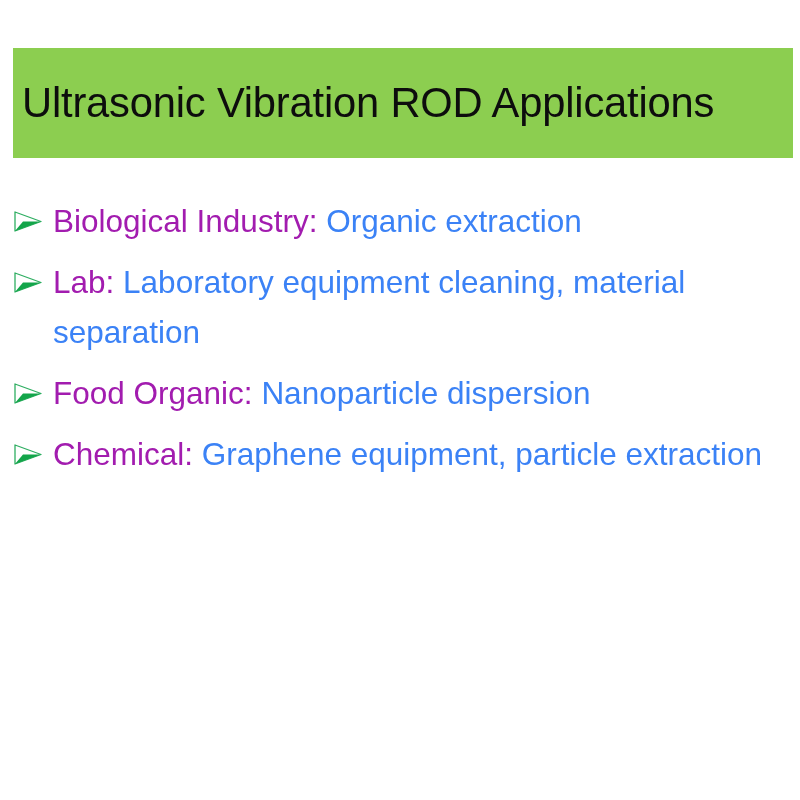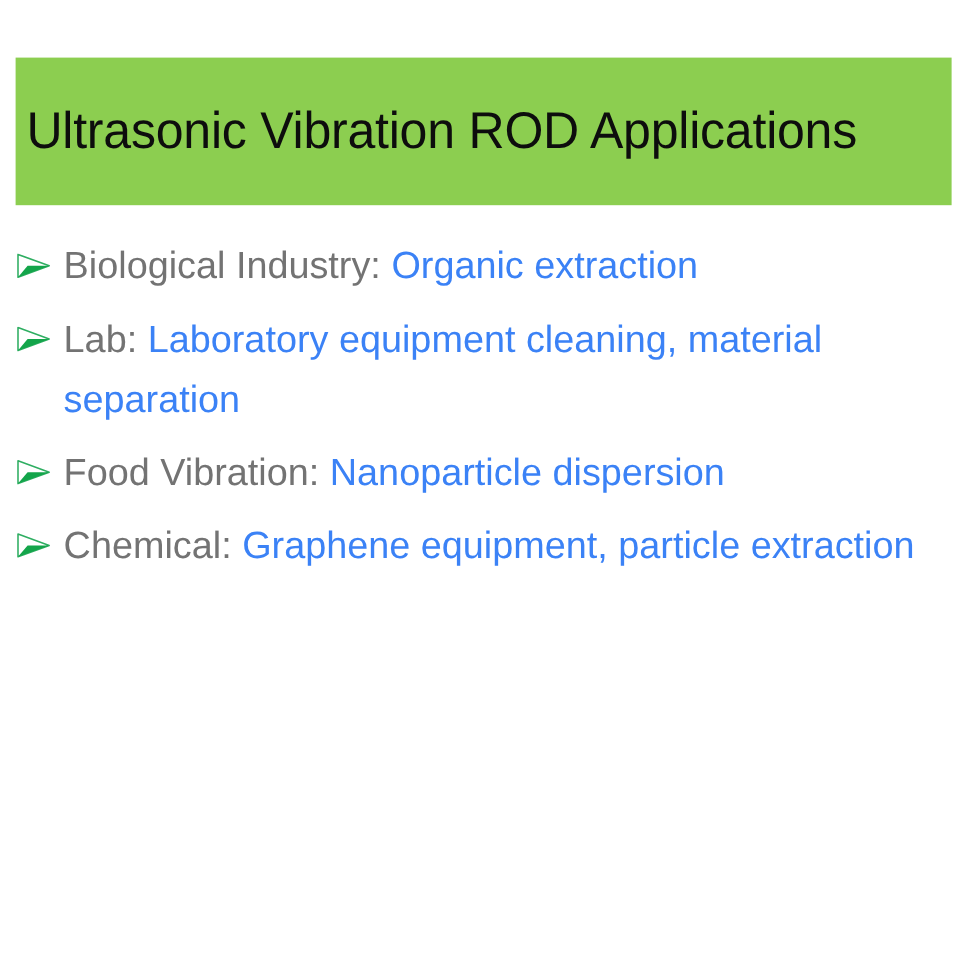--- a/index.html
+++ b/index.html
@@ -23,21 +23,21 @@
     background: #ffffff;
     box-sizing: border-box;
   }
 
   
   #title-banner {
     position: absolute;
     left: 13px;
     top: 48px;
     width: 780px;
-    height: 123px;
+    height: 110px;
     background: #8CCE50;
     display: flex;
     align-items: center;
     box-sizing: border-box;
     padding-left: 9px;
   }
   #title-text {
     font-family: "Liberation Sans", sans-serif;
     font-size: 43px;
     font-weight: 400;
@@ -79,21 +79,21 @@
     line-height: 50px;
     display: block;
   }
   .bullet-marker svg {
     position: absolute;
     left: 1px;
     top: 15px;
   }
 
   .bullet-label {
-    color: #737373;
+    color: #a21caf;
     white-space: normal;
     text-align: right;
   }
   .bullet-desc {
     color: #3b82f6;
   }
 </style>
 </head>
 <body>
 
@@ -123,21 +123,21 @@
       </span><span class="bullet-label">Lab:</span><span class="bullet-desc">&nbsp;</span><span class="bullet-desc">Laboratory equipment cleaning, material separation</span>
     </div>
 
 
     <div class="bullet-item">
       <span class="bullet-marker">
         <svg width="30" height="22" viewBox="0 0 30 22" aria-hidden="true">
           <polygon points="1,1 27,10.5 1,20" fill="#ffffff" stroke="#2FAE62" stroke-width="1.3" stroke-linejoin="round"></polygon>
           <polygon points="1,20 27,10.5 9,10.5" fill="#13A54A"></polygon>
         </svg>
-      </span><span class="bullet-label">Food Vibration:</span><span class="bullet-desc">&nbsp;</span><span class="bullet-desc">Nanoparticle dispersion</span>
+      </span><span class="bullet-label">Food Organic:</span><span class="bullet-desc">&nbsp;</span><span class="bullet-desc">Nanoparticle dispersion</span>
     </div>
 
 
     <div class="bullet-item">
       <span class="bullet-marker">
         <svg width="30" height="22" viewBox="0 0 30 22" aria-hidden="true">
           <polygon points="1,1 27,10.5 1,20" fill="#ffffff" stroke="#2FAE62" stroke-width="1.3" stroke-linejoin="round"></polygon>
           <polygon points="1,20 27,10.5 9,10.5" fill="#13A54A"></polygon>
         </svg>
       </span><span class="bullet-label">Chemical:</span><span class="bullet-desc">&nbsp;</span><span class="bullet-desc">Graphene equipment, particle extraction</span>

